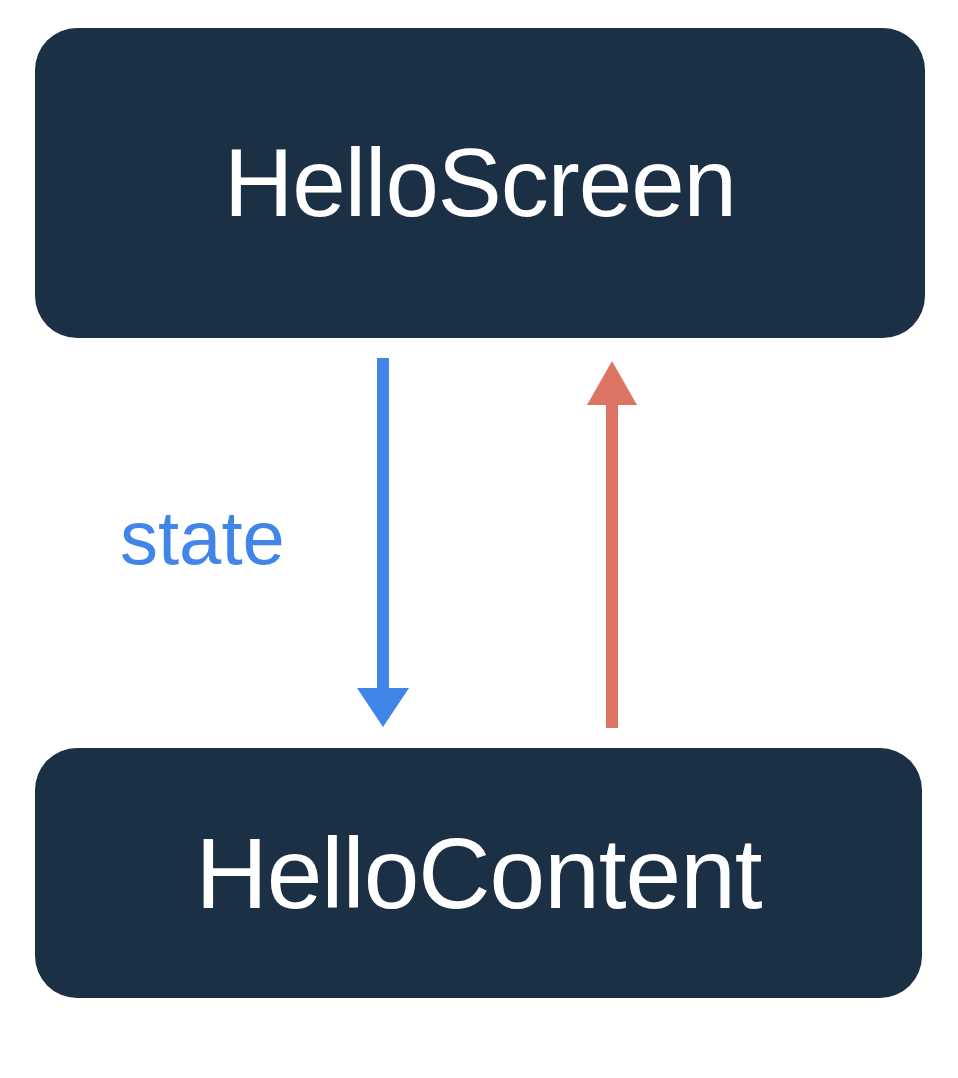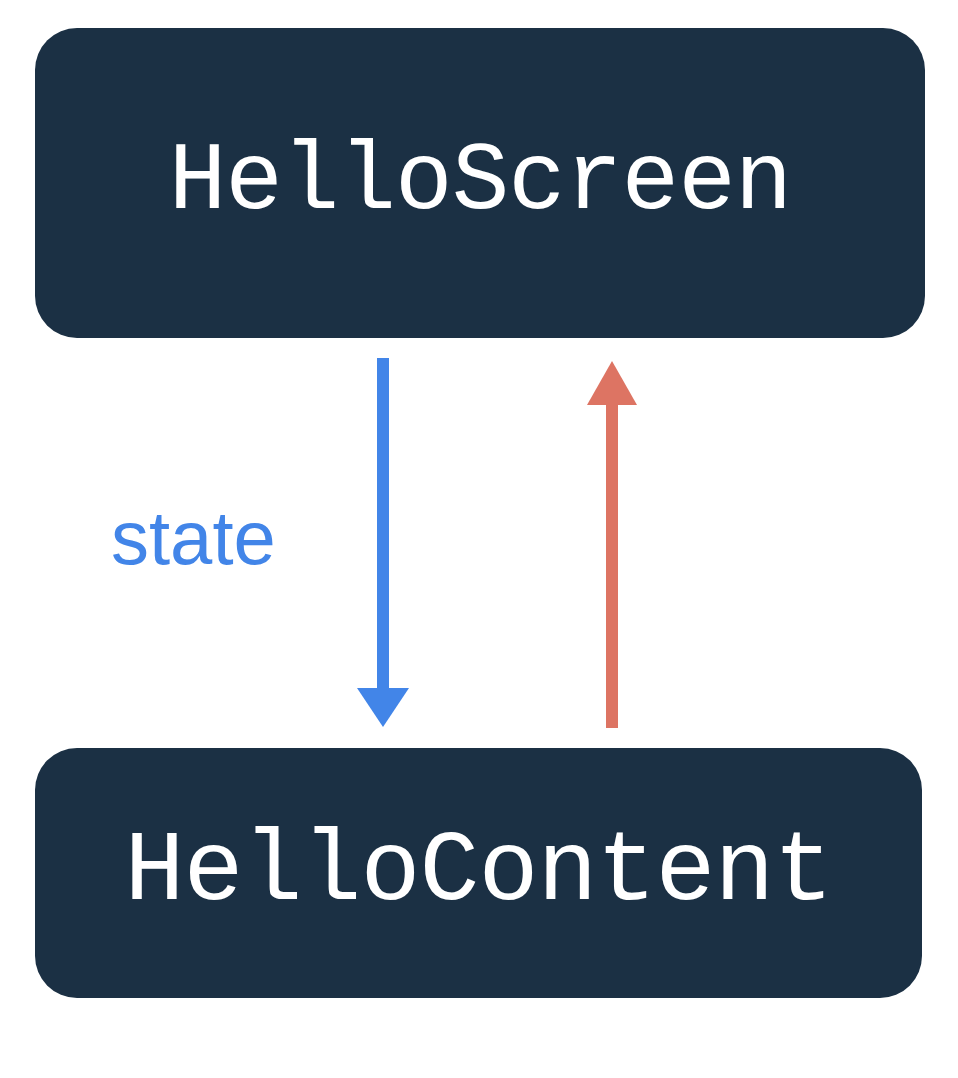--- a/index.html
+++ b/index.html
@@ -24,21 +24,21 @@
   .node {
     position: absolute;
     display: flex;
     align-items: center;
     justify-content: center;
     border-radius: 42px;
     box-sizing: border-box;
   }
   .node-label {
     color: #ffffff;
-    font-family: Liberation Mono, monospace;
+    font-family: Liberation Sans, sans-serif;
     font-weight: 400;
     letter-spacing: -1px;
     white-space: nowrap;
     line-height: 1;
   }
 
   #node-screen {
     left: 35px;
     top: 28px;
     width: 890px;
@@ -69,21 +69,21 @@
 
   
   .edge-label {
     position: absolute;
     font-family: "Liberation Sans", sans-serif;
     font-size: 76px;
     line-height: 1;
     white-space: nowrap;
   }
   #label-state {
-    left: 111px;
+    left: 120px;
     top: 500px;
   }
   #label-event {
     left: 668px;
     top: 500px;
   }
 </style>
 </head>
 <body>
 

